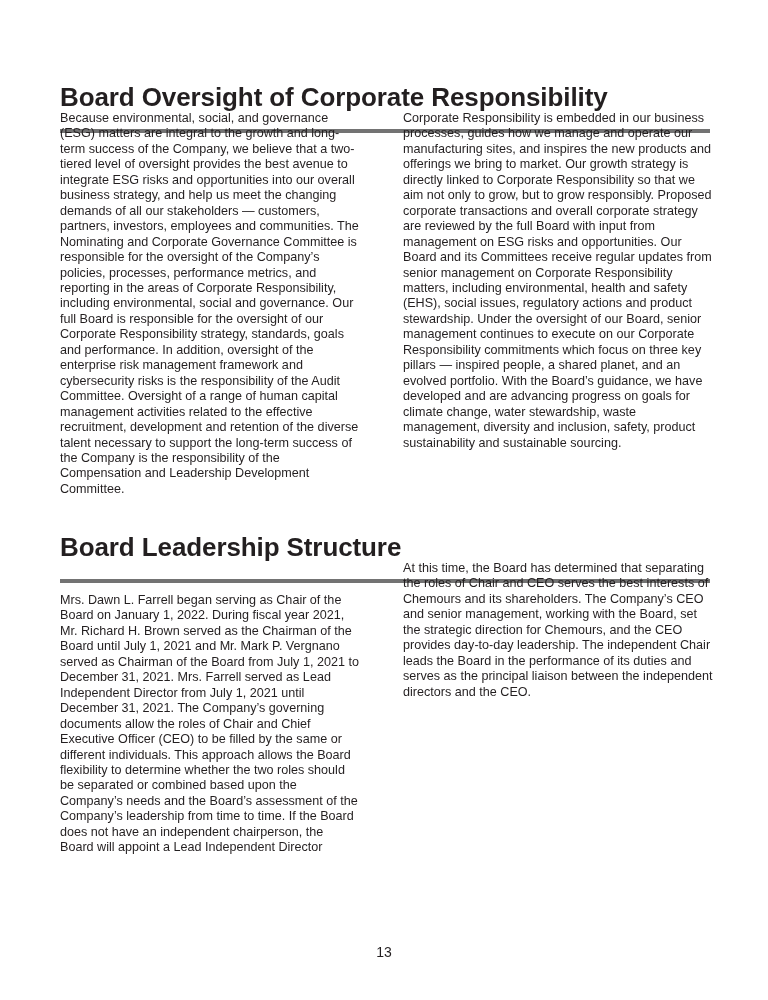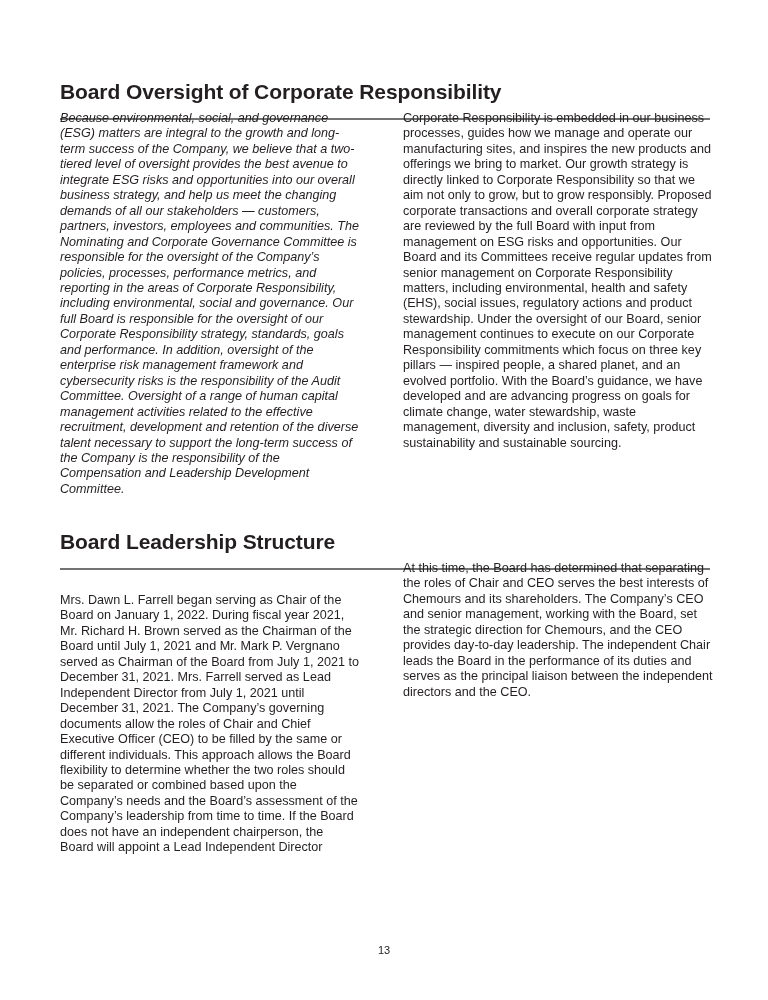--- a/index.html
+++ b/index.html
@@ -1,30 +1,30 @@
 <!DOCTYPE html>
 <html><head>
 <meta charset="utf-8">
 <style>
   html, body { margin: 0; padding: 0; background: #ffffff; }
   body { width: 768px; height: 1000px; position: relative; overflow: hidden; font-family: "Liberation Sans", sans-serif; color: #231f20; }
-  .heading { position: absolute; left: 60px; width: 650px; font-weight: bold; font-size: 21px; line-height: 24px; color: #231f20; border-bottom: 2px solid #737373; padding-bottom: 14px; letter-spacing: -0.1px; }
+  .heading { position: absolute; left: 60px; width: 650px; font-weight: bold; font-size: 26px; line-height: 24px; color: #231f20; border-bottom: 4px solid #737373; padding-bottom: 20px; letter-spacing: -0.1px; }
   .col { position: absolute; font-size: 12.6px; line-height: 15.45px; color: #231f20; }
   .col p { margin: 0; }
   .col p + p { margin-top: 8px; text-align: center; }
   .c1 { left: 60px; width: 300px; }
   .c2 { left: 403px; width: 310px; }
-  .page-num { position: absolute; top: 944px; left: 0; width: 768px; text-align: center; font-size: 11px; color: #231f20; }
+  .page-num { position: absolute; top: 944px; left: 0; width: 768px; text-align: center; font-size: 14px; color: #231f20; }
 </style>
 </head>
 <body>
 
 <h2 class="heading" style="top:63px;">Board Oversight of Corporate Responsibility</h2>
 
-<div class="col c1" style="top:111px;font-style:italic;">
+<div class="col c1" style="top:111px;">
   <p>Because environmental, social, and governance (ESG) matters are integral to the growth and long-term success of the Company, we believe that a two-tiered level of oversight provides the best avenue to integrate ESG risks and opportunities into our overall business strategy, and help us meet the changing demands of all our stakeholders — customers, partners, investors, employees and communities. The Nominating and Corporate Governance Committee is responsible for the oversight of the Company’s policies, processes, performance metrics, and reporting in the areas of Corporate Responsibility, including environmental, social and governance. Our full Board is responsible for the oversight of our Corporate Responsibility strategy, standards, goals and performance. In addition, oversight of the enterprise risk management framework and cybersecurity risks is the responsibility of the Audit Committee. Oversight of a range of human capital management activities related to the effective recruitment, development and retention of the diverse talent necessary to support the long-term success of the Company is the responsibility of the Compensation and Leadership Development Committee.</p>
 </div>
 
 <div class="col c2" style="top:111px;">
   <p>Corporate Responsibility is embedded in our business processes, guides how we manage and operate our manufacturing sites, and inspires the new products and offerings we bring to market. Our growth strategy is directly linked to Corporate Responsibility so that we aim not only to grow, but to grow responsibly. Proposed corporate transactions and overall corporate strategy are reviewed by the full Board with input from management on ESG risks and opportunities. Our Board and its Committees receive regular updates from senior management on Corporate Responsibility matters, including environmental, health and safety (EHS), social issues, regulatory actions and product stewardship. Under the oversight of our Board, senior management continues to execute on our Corporate Responsibility commitments which focus on three key pillars — inspired people, a shared planet, and an evolved portfolio. With the Board’s guidance, we have developed and are advancing progress on goals for climate change, water stewardship, waste management, diversity and inclusion, safety, product sustainability and sustainable sourcing.</p>
 </div>
 
 <h2 class="heading" style="top:513px;">Board Leadership Structure</h2>
 
 <div class="col c1" style="top:561px;margin-top:32px;">

